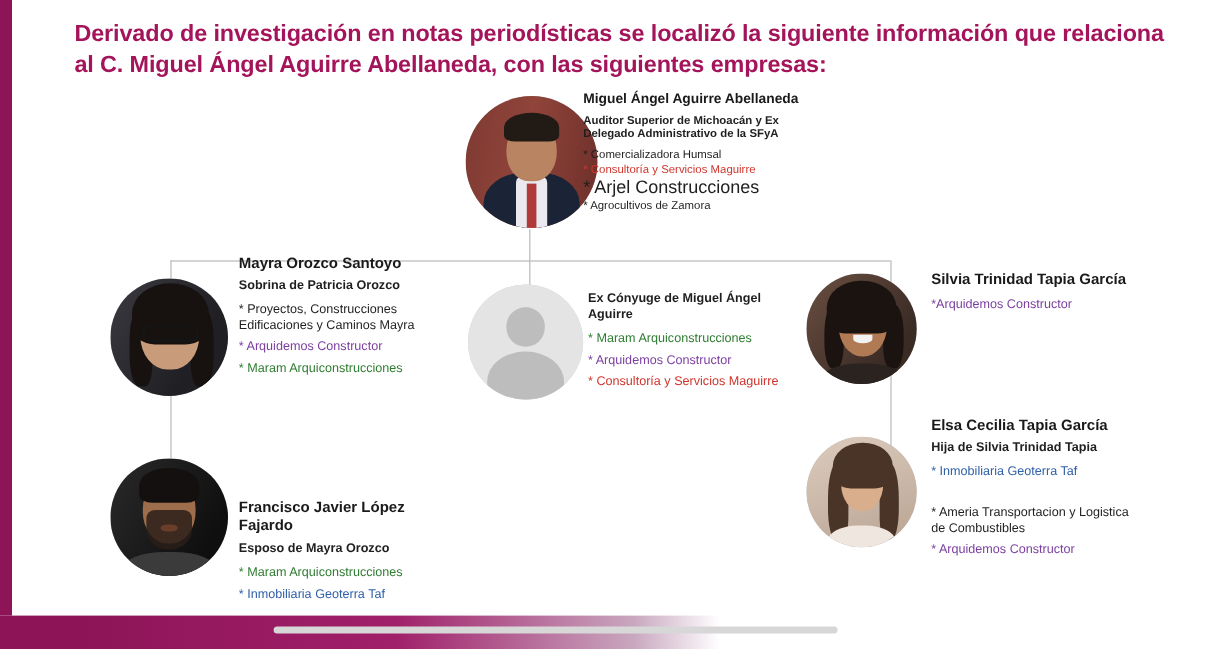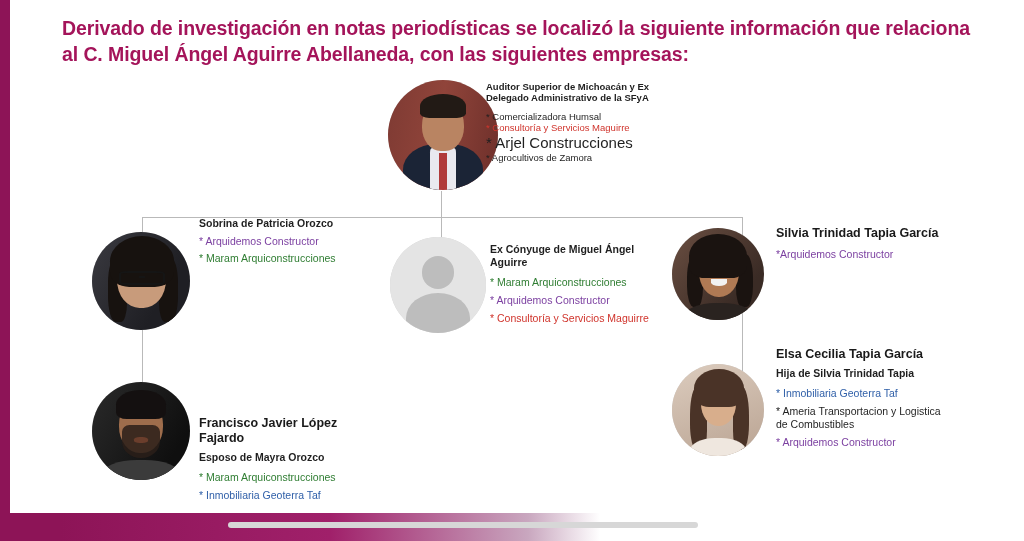--- a/index.html
+++ b/index.html
@@ -180,20 +180,21 @@
       <div class="inner">
         <div class="wall"></div>
         <div class="body"></div>
         <div class="shirt"></div>
         <div class="tie"></div>
         <div class="head"></div>
         <div class="hairtop"></div>
       </div>
     </div>
     <div class="txt" style="left:98px; top:-3px; width:180px;">
+      <div class="name" style="font-size:11.5px;">Miguel Ángel Aguirre Abellaneda</div>
       <div class="role" style="font-size:9.5px; margin-top:4px;">Auditor Superior de Michoacán y Ex Delegado Administrativo de la SFyA</div>
       <div class="company c-dark" style="font-size:9.5px; margin-top:7px;">* Comercializadora Humsal</div>
       <div class="company c-red" style="font-size:9.5px;">* Consultoría y Servicios Maguirre</div>
       <div class="company c-dark" style="font-size:15px;">* Arjel Construcciones</div>
       <div class="company c-dark" style="font-size:9.5px;">* Agrocultivos de Zamora</div>
     </div>
   </div>
 
   <div class="node" style="left:92px; top:232px;">
     <div class="avatar av-mayra" style="left:0px; top:0px; width:98px; height:98px;">
@@ -201,21 +202,23 @@
         <div class="wall"></div>
         <div class="hairside-l"></div>
         <div class="hairside-r"></div>
         <div class="head"></div>
         <div class="hairtop"></div>
         <div class="glasses"></div>
         <div class="gl-bridge"></div>
       </div>
     </div>
     <div class="txt" style="left:107px; top:-20px; width:165px;">
+      <div class="name" style="font-size:12.5px;">Mayra Orozco Santoyo</div>
       <div class="role" style="font-size:10.5px; margin-top:5px;">Sobrina de Patricia Orozco</div>
+      <div class="company c-dark" style="font-size:10.5px; margin-top:8px;">* Proyectos, Construcciones Edificaciones y Caminos Mayra</div>
       <div class="company c-purple" style="font-size:10.5px; margin-top:5px;">* Arquidemos Constructor</div>
       <div class="company c-green" style="font-size:10.5px; margin-top:5px;">* Maram Arquiconstrucciones</div>
     </div>
   </div>
 
   <div class="node" style="left:92px; top:382px;">
     <div class="avatar av-francisco" style="left:0px; top:0px; width:98px; height:98px;">
       <div class="inner">
         <div class="wall"></div>
         <div class="body"></div>
@@ -275,21 +278,21 @@
         <div class="hair-r"></div>
         <div class="body"></div>
         <div class="head"></div>
         <div class="hairtop"></div>
       </div>
     </div>
     <div class="txt" style="left:104px; top:-17px; width:175px;">
       <div class="name" style="font-size:12.5px;">Elsa Cecilia Tapia García</div>
       <div class="role" style="font-size:10.5px; margin-top:5px;">Hija de Silvia Trinidad Tapia</div>
       <div class="company c-blue" style="font-size:10.5px; margin-top:8px;">* Inmobiliaria Geoterra Taf</div>
-      <div class="company c-dark" style="font-size:10.5px; margin-top:5px;">* Ameria Transportacion y Logistica de Combustibles</div>
+      <div class="company c-dark" style="font-size:10.5px; margin-top:21px;">* Ameria Transportacion y Logistica de Combustibles</div>
       <div class="company c-purple" style="font-size:10.5px; margin-top:5px;">* Arquidemos Constructor</div>
     </div>
   </div>
 
   <div class="edge-bottom"></div>
   <div class="edge-bottom-bar"></div>
   <div class="bottom-pill"></div>
 </div>
 
 </body></html>

